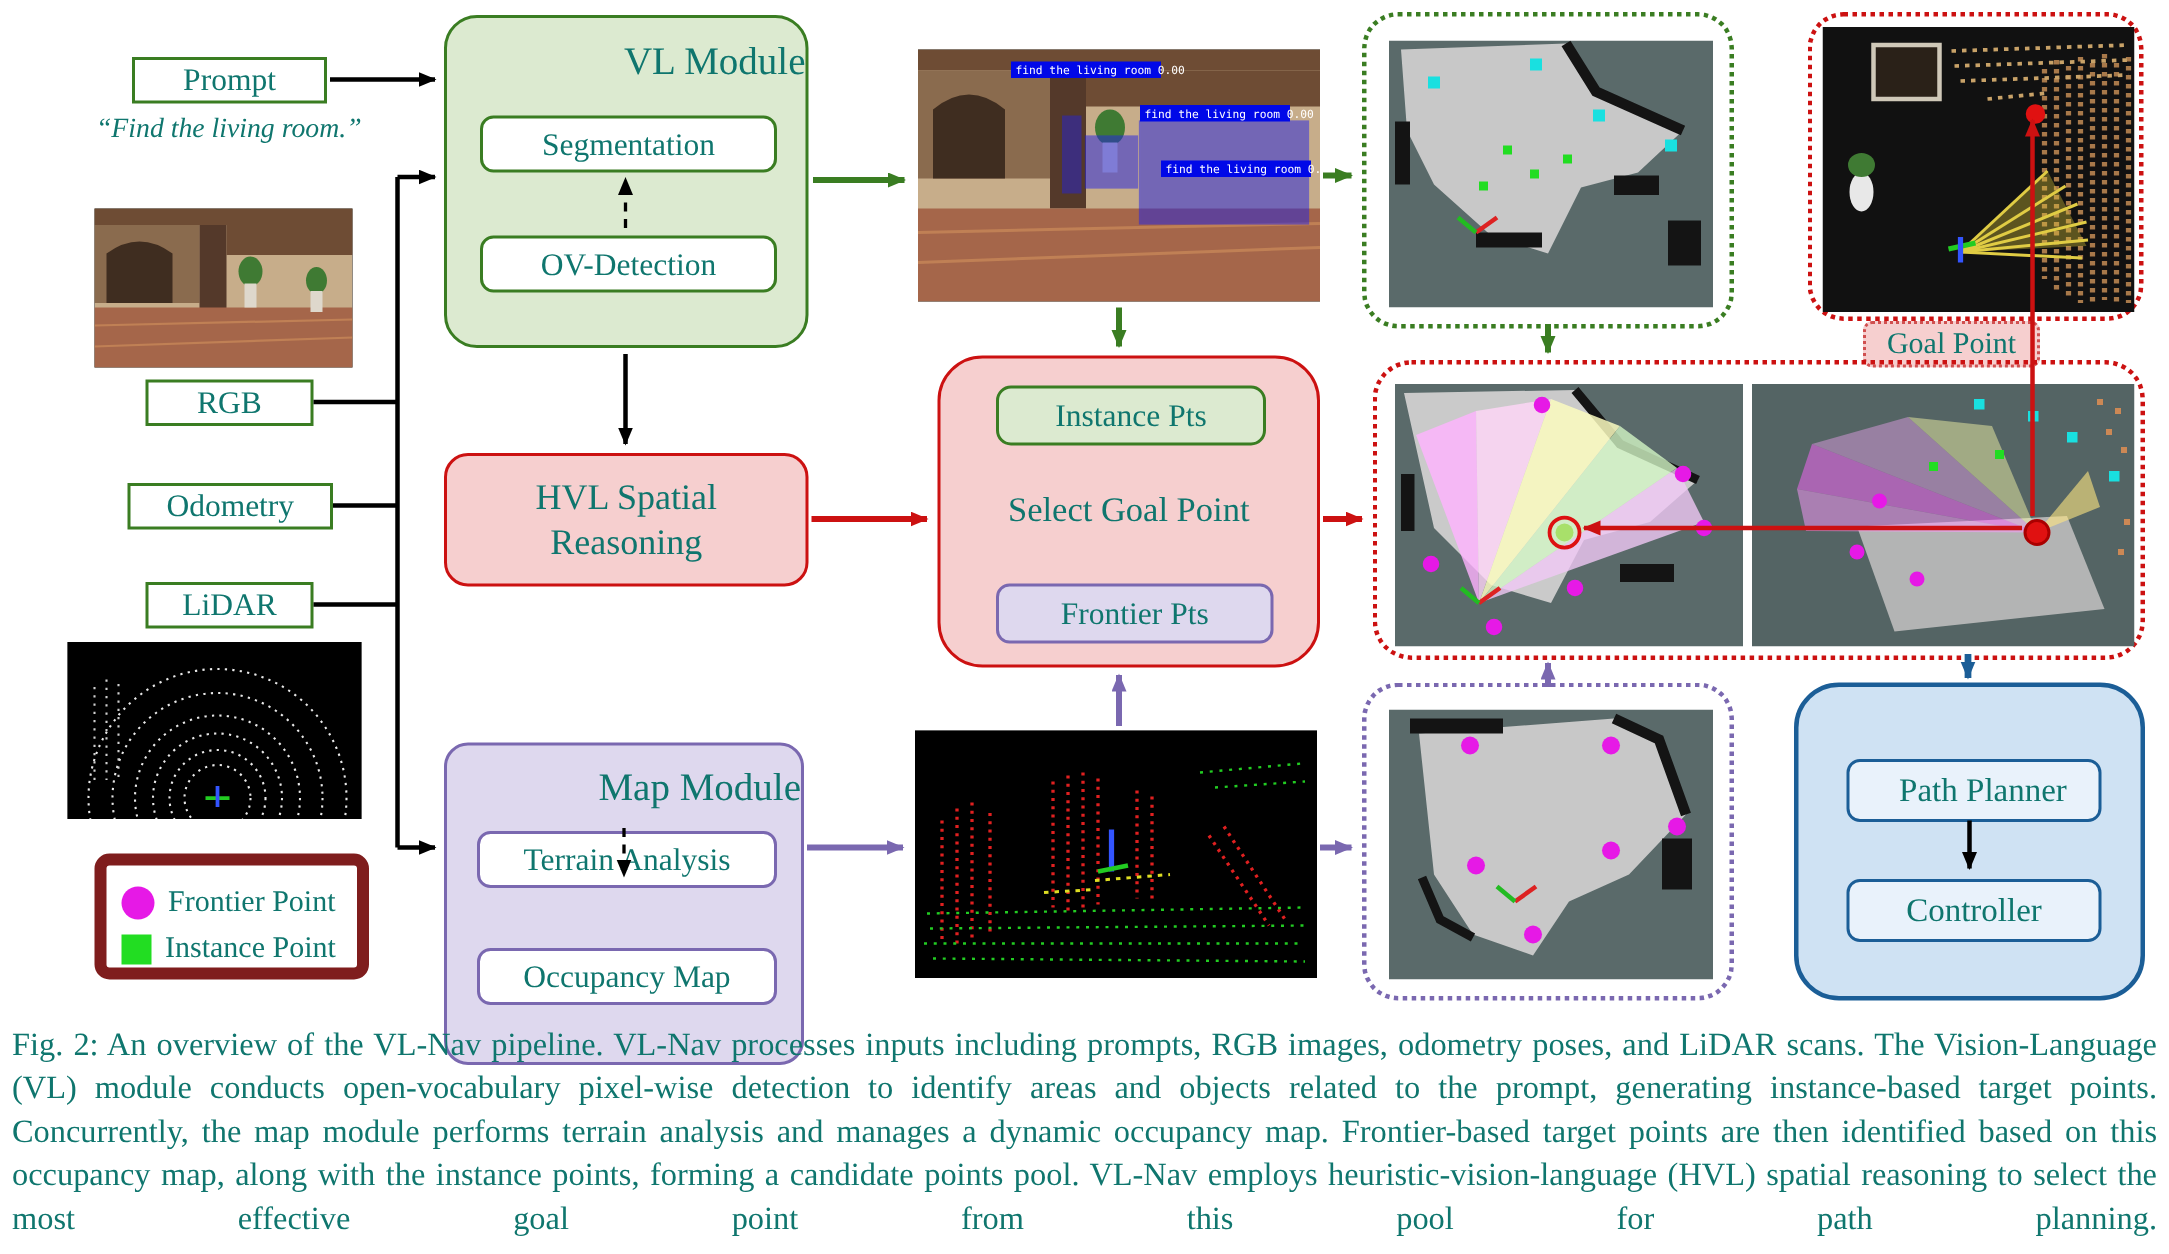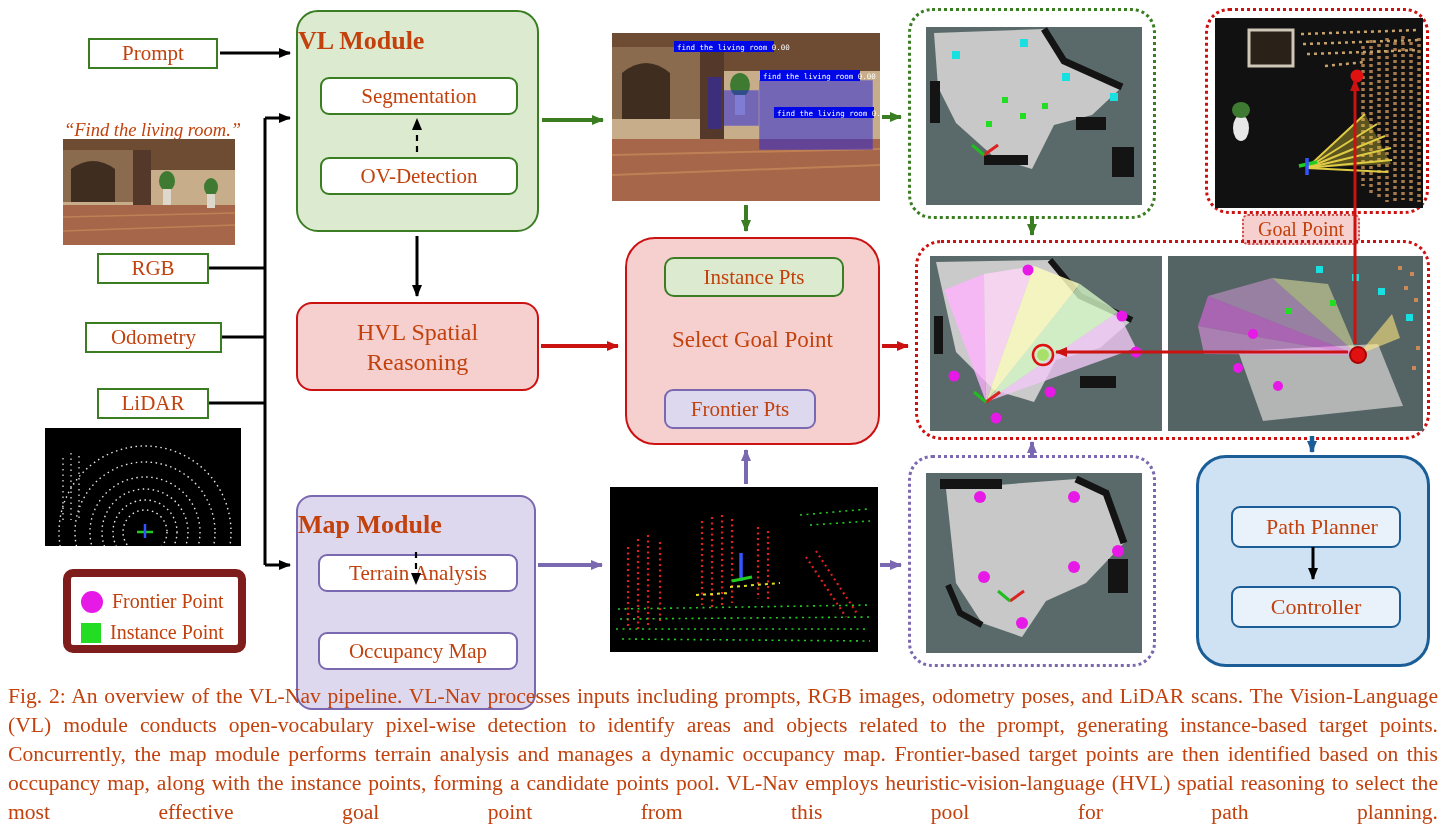--- a/index.html
+++ b/index.html
@@ -1,51 +1,51 @@
 <!DOCTYPE html>
 <html><head>
 <meta charset="utf-8">
 <style>
   html,body{margin:0;padding:0;background:#fff;}
   .figure{position:relative;width:1446px;height:836px;background:#fff;overflow:hidden;
-          font-family:"Liberation Serif",serif;color:#c2410c;}
+          font-family:"Liberation Serif",serif;color:#0f766e;}
   .abs{position:absolute;box-sizing:border-box;}
   .center{display:flex;align-items:center;justify-content:center;text-align:center;}
 
   
   .input-box{background:#fff;border:2.5px solid #3a7d22;font-size:21px;}
 
   
   .module{border-style:solid;border-width:2.5px;}
   .mod-green{background:#dcead0;border-color:#3a7d22;border-radius:22px;}
   .mod-red{background:#f6cfcf;border-color:#cc1111;border-radius:16px;}
   .mod-purple{background:#ded8ee;border-color:#7a68b0;border-radius:16px;margin-top:40px;}
   .mod-blue{background:#cfe2f3;border-color:#1b5e97;border-radius:30px;border-width:3px;}
-  .mod-title{font-size:26px;text-align:left;font-weight:bold;}
+  .mod-title{font-size:26px;text-align:right;}
 
   .inner-box{background:#fff;border:2px solid #3a7d22;border-radius:9px;font-size:21px;}
   .inner-purple{border-color:#7a68b0;}
   .inner-blue{border-color:#1b5e97;border-width:2.5px;background:#e9f2fb;font-size:22px;}
   .chip-green{background:#dcead0;border:2px solid #3a7d22;border-radius:9px;font-size:21px;}
   .chip-purple{background:#ded8ee;border:2px solid #7a68b0;border-radius:9px;font-size:21px;}
 
   
   .dotted{border-radius:24px;border:3px dotted;}
   .dot-green{border-color:#3a7d22;}
   .dot-red{border-color:#cc1111;}
   .dot-purple{border-color:#7a68b0;}
 
   .goal-label{background:#f6cfcf;border:2px dotted #d05050;border-radius:6px;font-size:20px;}
 
   .legend{border:8px solid #7f1d1d;border-radius:10px;background:#fff;padding:9px 10px;}
   .legend-row{display:flex;align-items:center;gap:9px;height:31px;font-size:20px;}
   .dot-frontier{width:22px;height:22px;border-radius:50%;background:#e619e6;flex:0 0 auto;}
   .sq-instance{width:20px;height:20px;background:#22dd22;flex:0 0 auto;}
 
-  .quote{font-style:italic;font-size:18.5px;text-align:center;margin-top:44px;}
+  .quote{font-style:italic;font-size:18.5px;text-align:center;}
 
   .caption{font-size:21.6px;line-height:29px;text-align:justify;text-align-last:justify;}
 
   svg{display:block;}
   .overlay{pointer-events:none;z-index:10;}
   .imgbox{background:#000;}
 </style>
 </head>
 <body>
 
@@ -164,21 +164,21 @@
     </g>
   </svg>
 
   <div class="abs module mod-red" style="left:625px;top:237px;width:255px;height:208px;border-radius:30px;">
     <div class="abs center chip-green" style="left:37px;top:18px;width:180px;height:40px;border-radius:10px;">
       <span>Instance Pts</span>
     </div>
     <div class="abs center" style="left:0;top:88px;width:100%;font-size:23px;">
       <span>Select Goal Point</span>
     </div>
-    <div class="abs center chip-purple" style="left:37px;top:150px;width:152px;height:40px;">
+    <div class="abs center chip-purple" style="left:37px;top:150px;width:185px;height:40px;">
       <span>Frontier Pts</span>
     </div>
   </div>
 
   <svg class="abs imgbox" style="left:610px;top:487px;" width="268" height="165" viewBox="0 0 268 165">
     <rect width="268" height="165" fill="#000"></rect>
     <g stroke="#e02020" stroke-width="2.2" stroke-dasharray="2 3.5" fill="none">
       <line x1="18" y1="60" x2="18" y2="140"></line>
         <line x1="28" y1="52" x2="28" y2="142"></line>
       <line x1="38" y1="48" x2="38" y2="140"></line>

